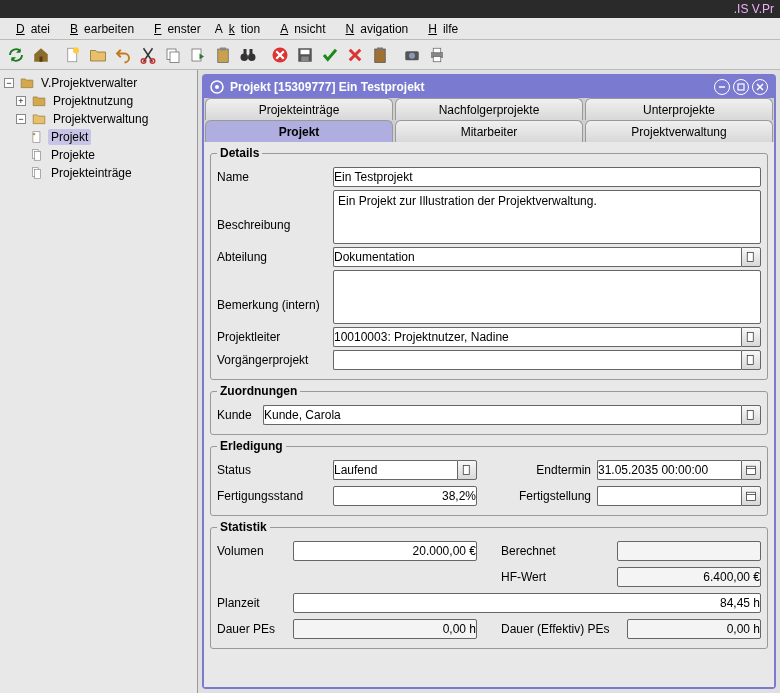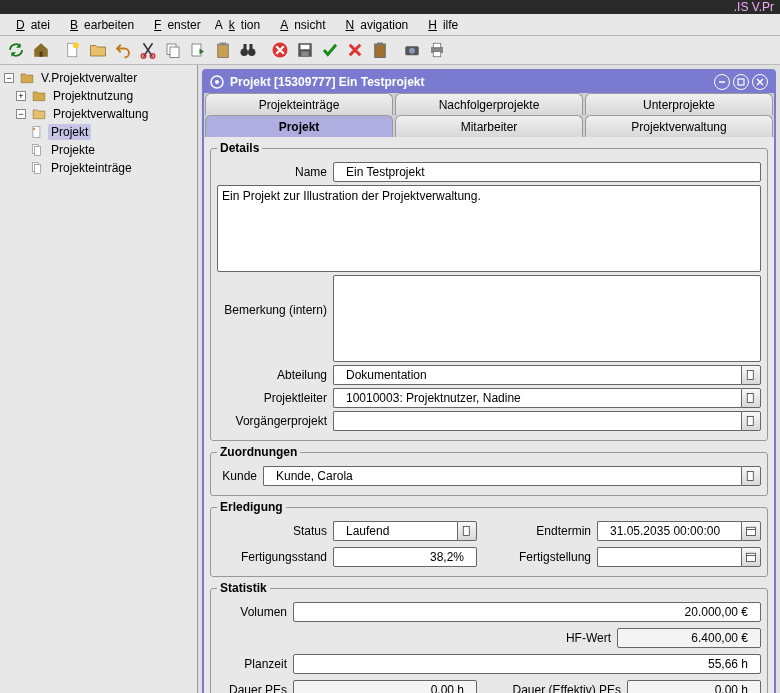--- a/index.html
+++ b/index.html
@@ -29,25 +29,25 @@
 .winbtn { width: 16px; height: 16px; border: 1px solid #fff; border-radius: 50%; margin-left: 3px; display: flex; align-items: center; justify-content: center; font-size: 11px; color: #fff; cursor: pointer; }
 .winbtn svg { width: 10px; height: 10px; }
 .tabs { display: flex; flex-direction: column; }
 .tabrow { display: flex; background: #d0d0d0; height: 22px; }
 .tab { flex: 1; display: flex; align-items: center; justify-content: center; background: linear-gradient(#f0f0f0, #d8d8d8); border: 1px solid #999; border-bottom: none; border-radius: 6px 6px 0 0; cursor: pointer; margin: 0 1px; }
 .tab.active { background: #b0aee0; font-weight: bold; }
 .form { flex: 1; background: #e8e8e8; padding: 4px 6px; overflow-y: auto; }
 fieldset { border: 1px solid #999; border-radius: 3px; margin-bottom: 4px; padding: 4px 6px 6px 6px; }
 legend { font-weight: bold; padding: 0 3px; }
 .row { display: flex; align-items: center; margin: 3px 0; gap: 6px; }
-.row .lbl { width: 110px; text-align: right; flex-shrink: 0; }
+.row .lbl { width: 110px; text-align: left; flex-shrink: 0; }
 .row .lbl2 { width: 90px; text-align: right; flex-shrink: 0; }
-.txtin { flex: 1; background: #fff; border: 1px solid #666; border-radius: 2px; height: 20px; padding: 2px 12px; display: flex; align-items: center; }
+.txtin { flex: 1; background: #fff; border: 1px solid #666; border-radius: 2px; height: 20px; padding: 2px 0; display: flex; align-items: center; }
 .txtin.ro { background: #f4f4f4; }
-.txtarea { flex: 1; background: #fff; border: 1px solid #666; border-radius: 2px; height: 87px; padding: 3px 4px; }
+.txtarea { flex: 1; background: #fff; border: 1px solid #666; border-radius: 2px; height: 54px; padding: 3px 4px; }
 .numr { justify-content: flex-end; }
 .picker { flex: 1; display: flex; }
 .picker .txtin { border-top-right-radius: 0; border-bottom-right-radius: 0; border-right: none; }
 .pickbtn { width: 20px; height: 20px; border: 1px solid #666; background: linear-gradient(#f8f8f8,#d8d8d8); display: flex; align-items: center; justify-content: center; border-radius: 0 2px 2px 0; cursor: pointer; }
 .pickbtn svg { width: 12px; height: 12px; }
 .twocol { display: flex; gap: 24px; }
 .twocol > div { flex: 1; }
 .ic-folder{ fill:#d4a94d; stroke:#8a6c2b; }
 .ic-folderopen{ fill:#e8bf6a; stroke:#8a6c2b; }
 </style>
@@ -272,38 +272,39 @@
         <div class="form">
           <fieldset>
             <legend>Details</legend>
             <div class="row">
               <span class="lbl">Name</span>
               <div class="txtin">
                   <span>Ein Testprojekt</span>
                 </div>
             </div>
             <div class="row" style="align-items:flex-start">
+              <span class="lbl" style="padding-top:28px">Beschreibung</span>
               <div class="txtarea"><span>Ein Projekt zur Illustration der Projektverwaltung.</span></div>
-            </div>
-            <div class="row" style="align-items:flex-start">
-              <span class="lbl" style="padding-top:28px">Bemerkung (intern)</span>
-              <div class="txtarea"><span></span></div>
             </div>
             <div class="row">
               <span class="lbl">Abteilung</span>
               <div class="picker">
                 <div class="txtin">
                     <span>Dokumentation</span>
                   </div>
                 <div class="pickbtn">
                     <svg viewBox="0 0 16 16">
                       <rect x="3" y="2" width="8" height="12" fill="#fff" stroke="#333"></rect>
                     </svg>
                   </div>
               </div>
+            </div>
+            <div class="row" style="align-items:flex-start">
+              <span class="lbl" style="padding-top:28px">Bemerkung (intern)</span>
+              <div class="txtarea"><span></span></div>
             </div>
             <div class="row">
               <span class="lbl">Projektleiter</span>
               <div class="picker">
                 <div class="txtin">
                     <span>10010003: Projektnutzer, Nadine</span>
                   </div>
                 <div class="pickbtn">
                     <svg viewBox="0 0 16 16">
                       <rect x="3" y="2" width="8" height="12" fill="#fff" stroke="#333"></rect>
@@ -397,38 +398,44 @@
           </fieldset>
           <fieldset>
             <legend>Statistik</legend>
             <div class="twocol">
               <div class="row">
                 <span class="lbl" style="width:70px">Volumen</span>
                 <div class="txtin numr">
                     <span>20.000,00 €</span>
                   </div>
               </div>
+              <div class="row">
+                <span class="lbl">Berechnet</span>
+                <div class="txtin ro numr">
+                    <span></span>
+                  </div>
+              </div>
             </div>
             <div class="twocol">
               <div class="row">
                 <span class="lbl" style="width:70px"></span>
                 <div style="flex:1"></div>
               </div>
               <div class="row">
                 <span class="lbl">HF-Wert</span>
                 <div class="txtin ro numr">
                     <span>6.400,00 €</span>
                   </div>
               </div>
             </div>
             <div class="twocol">
               <div class="row">
                 <span class="lbl" style="width:70px">Planzeit</span>
                 <div class="txtin numr">
-                    <span>55,66 h</span>
+                    <span>84,45 h</span>
                   </div>
               </div>
             </div>
             <div class="twocol">
               <div class="row">
                 <span class="lbl" style="width:70px">Dauer PEs</span>
                 <div class="txtin ro numr">
                     <span>0,00 h</span>
                   </div>
               </div>

